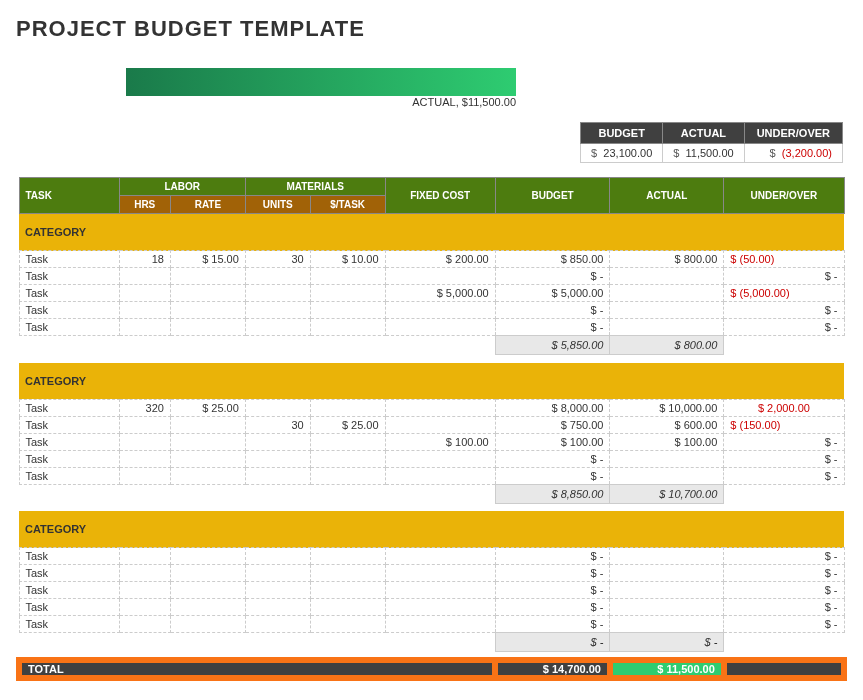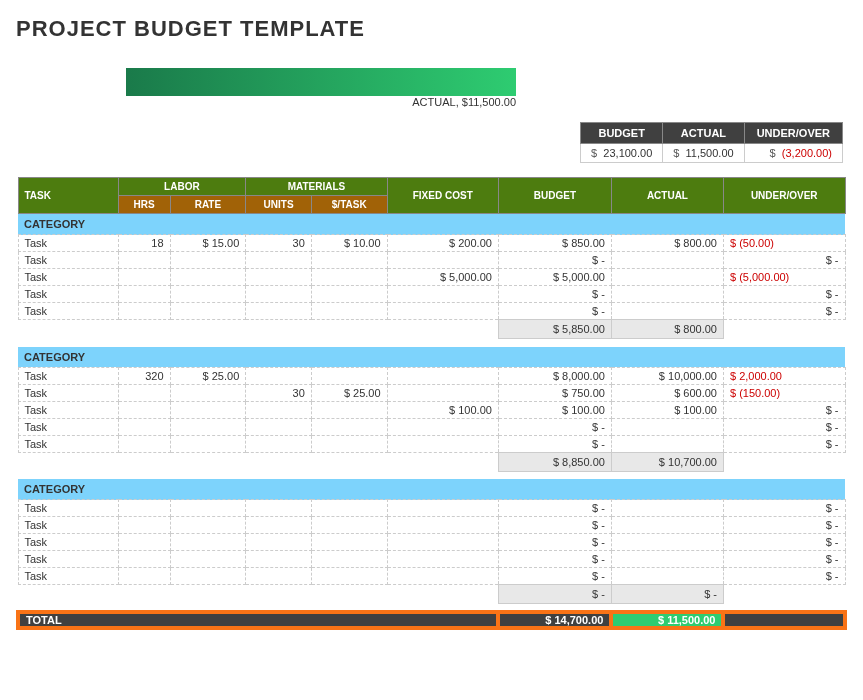--- a/index.html
+++ b/index.html
@@ -24,34 +24,34 @@
     .neg-red { color: #cc0000; margin-left: 22px; }
 
     
     .budget-table { width: 100%; border-collapse: collapse; font-size: 11px; }
 
     
     .budget-table .header-top th { background: #4d7c0f; color: #fff; text-align: center; padding: 3px 6px; border: 1px solid #888; font-weight: bold; font-size: 10px; margin-top: 28px; }
     .budget-table .header-sub th { background: #a16207; color: #fff; text-align: center; padding: 3px 6px; border: 1px solid #888; font-weight: bold; font-size: 10px; }
 
     
-    .budget-table .cat-row td { font-weight: bold; padding: 4px 6px; border: none; background: #7dd3fc; }
+    .budget-table .cat-row td { font-weight: bold; padding: 12px 6px; border: none; background: #eab308; }
 
     
     .budget-table .data-row td { padding: 2px 6px; border: 1px dashed #ccc; }
     .budget-table .data-row td.num { text-align: right; }
     .budget-table .data-row td.neg { color: #cc0000; text-align: left; }
-    .budget-table .data-row td.pos { color: #cc0000; text-align: left; } 
-
-    
-    .budget-table .subtotal-row td { padding: 3px 6px; border: 1px solid #ccc; background: #e8e8e8; font-weight: normal; }
+    .budget-table .data-row td.pos { color: #cc0000; text-align: center; } 
+
+    
+    .budget-table .subtotal-row td { padding: 3px 6px; border: 1px solid #ccc; background: #e8e8e8; font-weight: normal; font-style: italic; }
     .budget-table .subtotal-row td.num { text-align: right; }
 
     
-    .budget-table .total-row td { background: #404040; color: #fff; font-weight: bold; padding: 0 6px; border: 4px solid #f97316; }
+    .budget-table .total-row td { background: #404040; color: #fff; font-weight: bold; padding: 0 6px; border: 6px solid #f97316; }
     .budget-table .total-row td.num { text-align: right; }
     .budget-table .total-row td.actual-total { background: #2ecc71; color: #fff; text-align: right; }
 
     
     .budget-table .spacer-row td { height: 8px; border: none; }
 
     .colspan-label { text-align: center !important; }
   </style>
 </head>
 <body>

